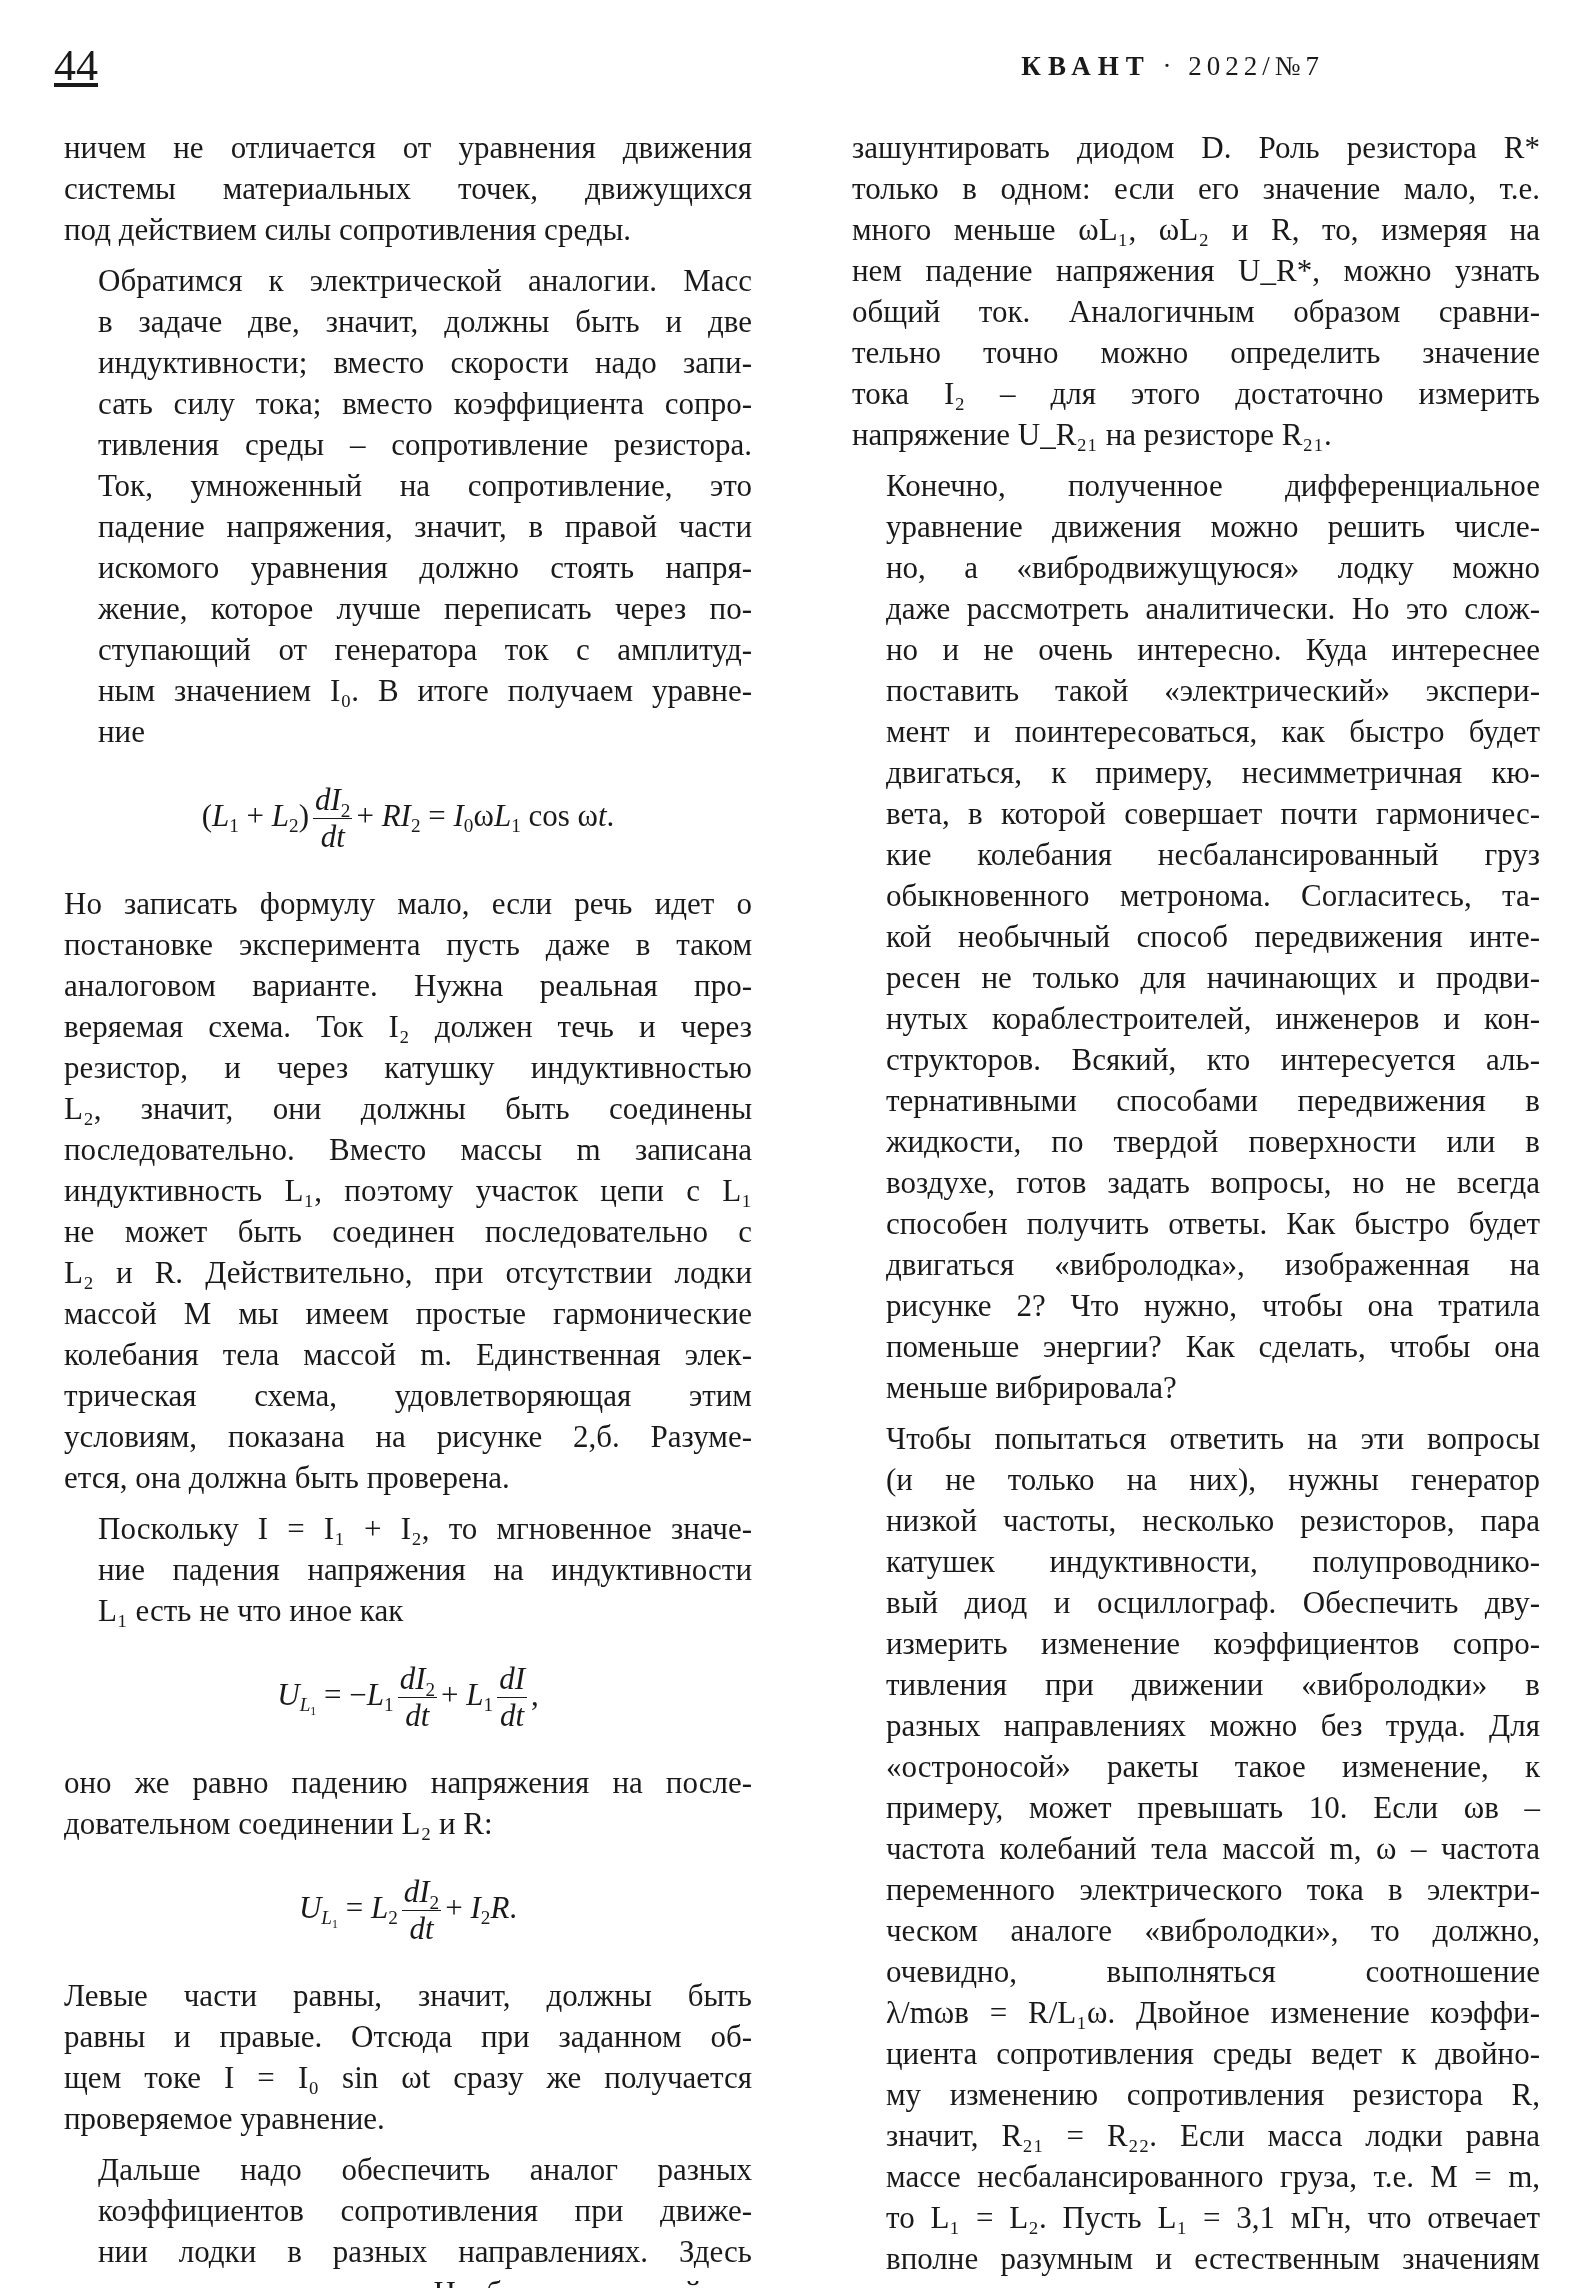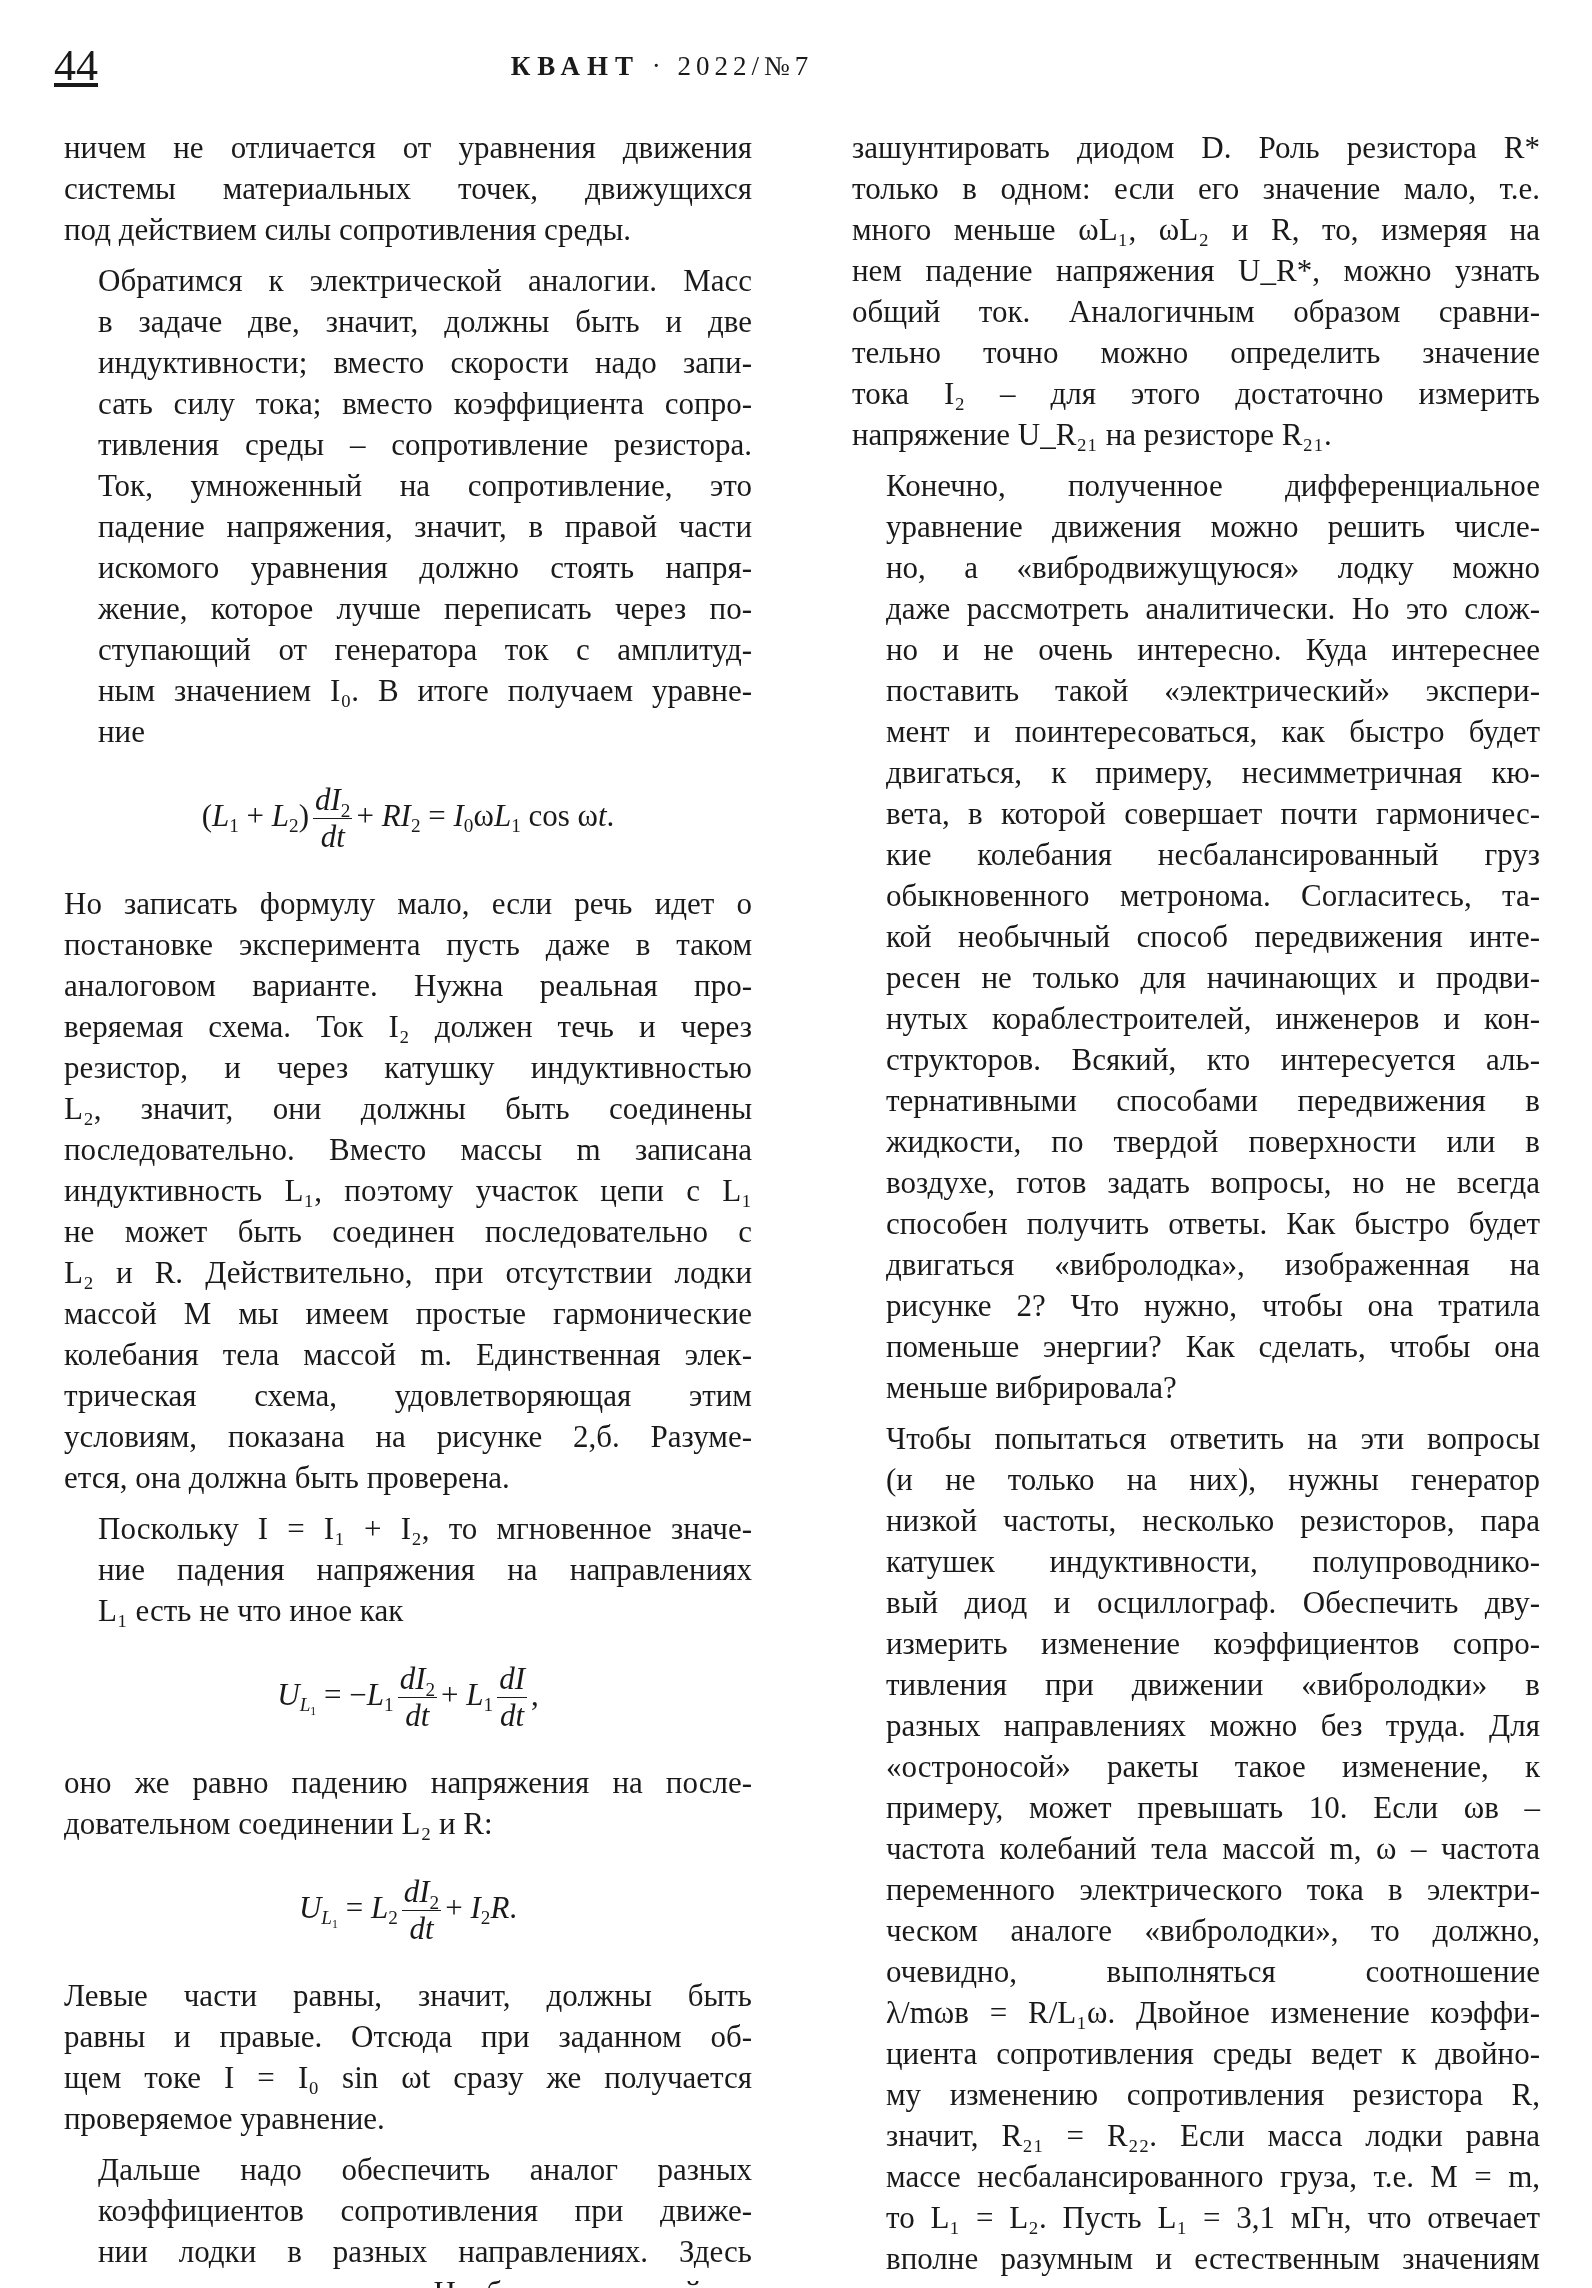--- a/index.html
+++ b/index.html
@@ -1,19 +1,19 @@
 <!DOCTYPE html>
 <html><head>
 <meta charset="utf-8">
 <style>
   html, body { margin: 0; padding: 0; background: #ffffff; }
   body { width: 1592px; height: 2289px; position: relative; overflow: hidden;
          font-family: "Liberation Serif", "DejaVu Serif", serif; color: #1a1a1a; }
   .page-num { position: absolute; left: 54px; top: 40px; font-size: 44px; line-height: 52px; text-decoration: underline; }
-  .running-head { position: absolute; left: 0; width: 1324px; top: 46px; text-align: center;
+  .running-head { position: absolute; left: 0; width: 1324px; top: 46px; text-align: right;
                   font-size: 27px; letter-spacing: 5px; line-height: 40px; }
   .running-head .jt { font-weight: bold; letter-spacing: 7px; }
   .col { position: absolute; top: 117px; width: 708px; font-size: 31px; line-height: 41px;
          text-align: justify; hyphens: manual; }
   .col-left { left: 54px; }
   .col-right { left: 842px; }
   .col p { margin: 10px; }
   .col p.ind { text-indent: 34px; }
   .ln { display: block; white-space: nowrap; text-align: justify; text-align-last: justify; }
   .ln.last { text-align-last: left; }
@@ -69,21 +69,21 @@
       <span class="ln">не может быть соединен последовательно с</span>
       <span class="ln">L₂ и R. Действительно, при отсутствии лодки</span>
       <span class="ln">массой M мы имеем простые гармонические</span>
       <span class="ln">колебания тела массой m. Единственная элек-</span>
       <span class="ln">трическая схема, удовлетворяющая этим</span>
       <span class="ln">условиям, показана на рисунке 2,б. Разуме-</span>
       <span class="ln last">ется, она должна быть проверена.</span>
     </p>
   <p class="ind">
       <span class="ln">Поскольку I = I₁ + I₂, то мгновенное значе-</span>
-      <span class="ln">ние падения напряжения на направлениях</span>
+      <span class="ln">ние падения напряжения на индуктивности</span>
       <span class="ln last">L₁ есть не что иное как</span>
     </p>
   <span class="eq" title="U_L₁ = −L₁ dI₂/dt + L₁ dI/dt,">
     <i>U</i><sub><i>L</i><sub>1</sub></sub> = −<i>L</i><sub>1</sub><span class="frac"><span class="num"><i>dI</i><sub>2</sub></span><span><i>dt</i></span></span>+ <i>L</i><sub>1</sub><span class="frac"><span class="num"><i>dI</i></span><span><i>dt</i></span></span>,
   </span>
   <p>
       <span class="ln">оно же равно падению напряжения на после-</span>
       <span class="ln last">довательном соединении L₂ и R:</span>
     </p>
   <span class="eq" title="U_L₁ = L₂ dI₂/dt + I₂R.">

